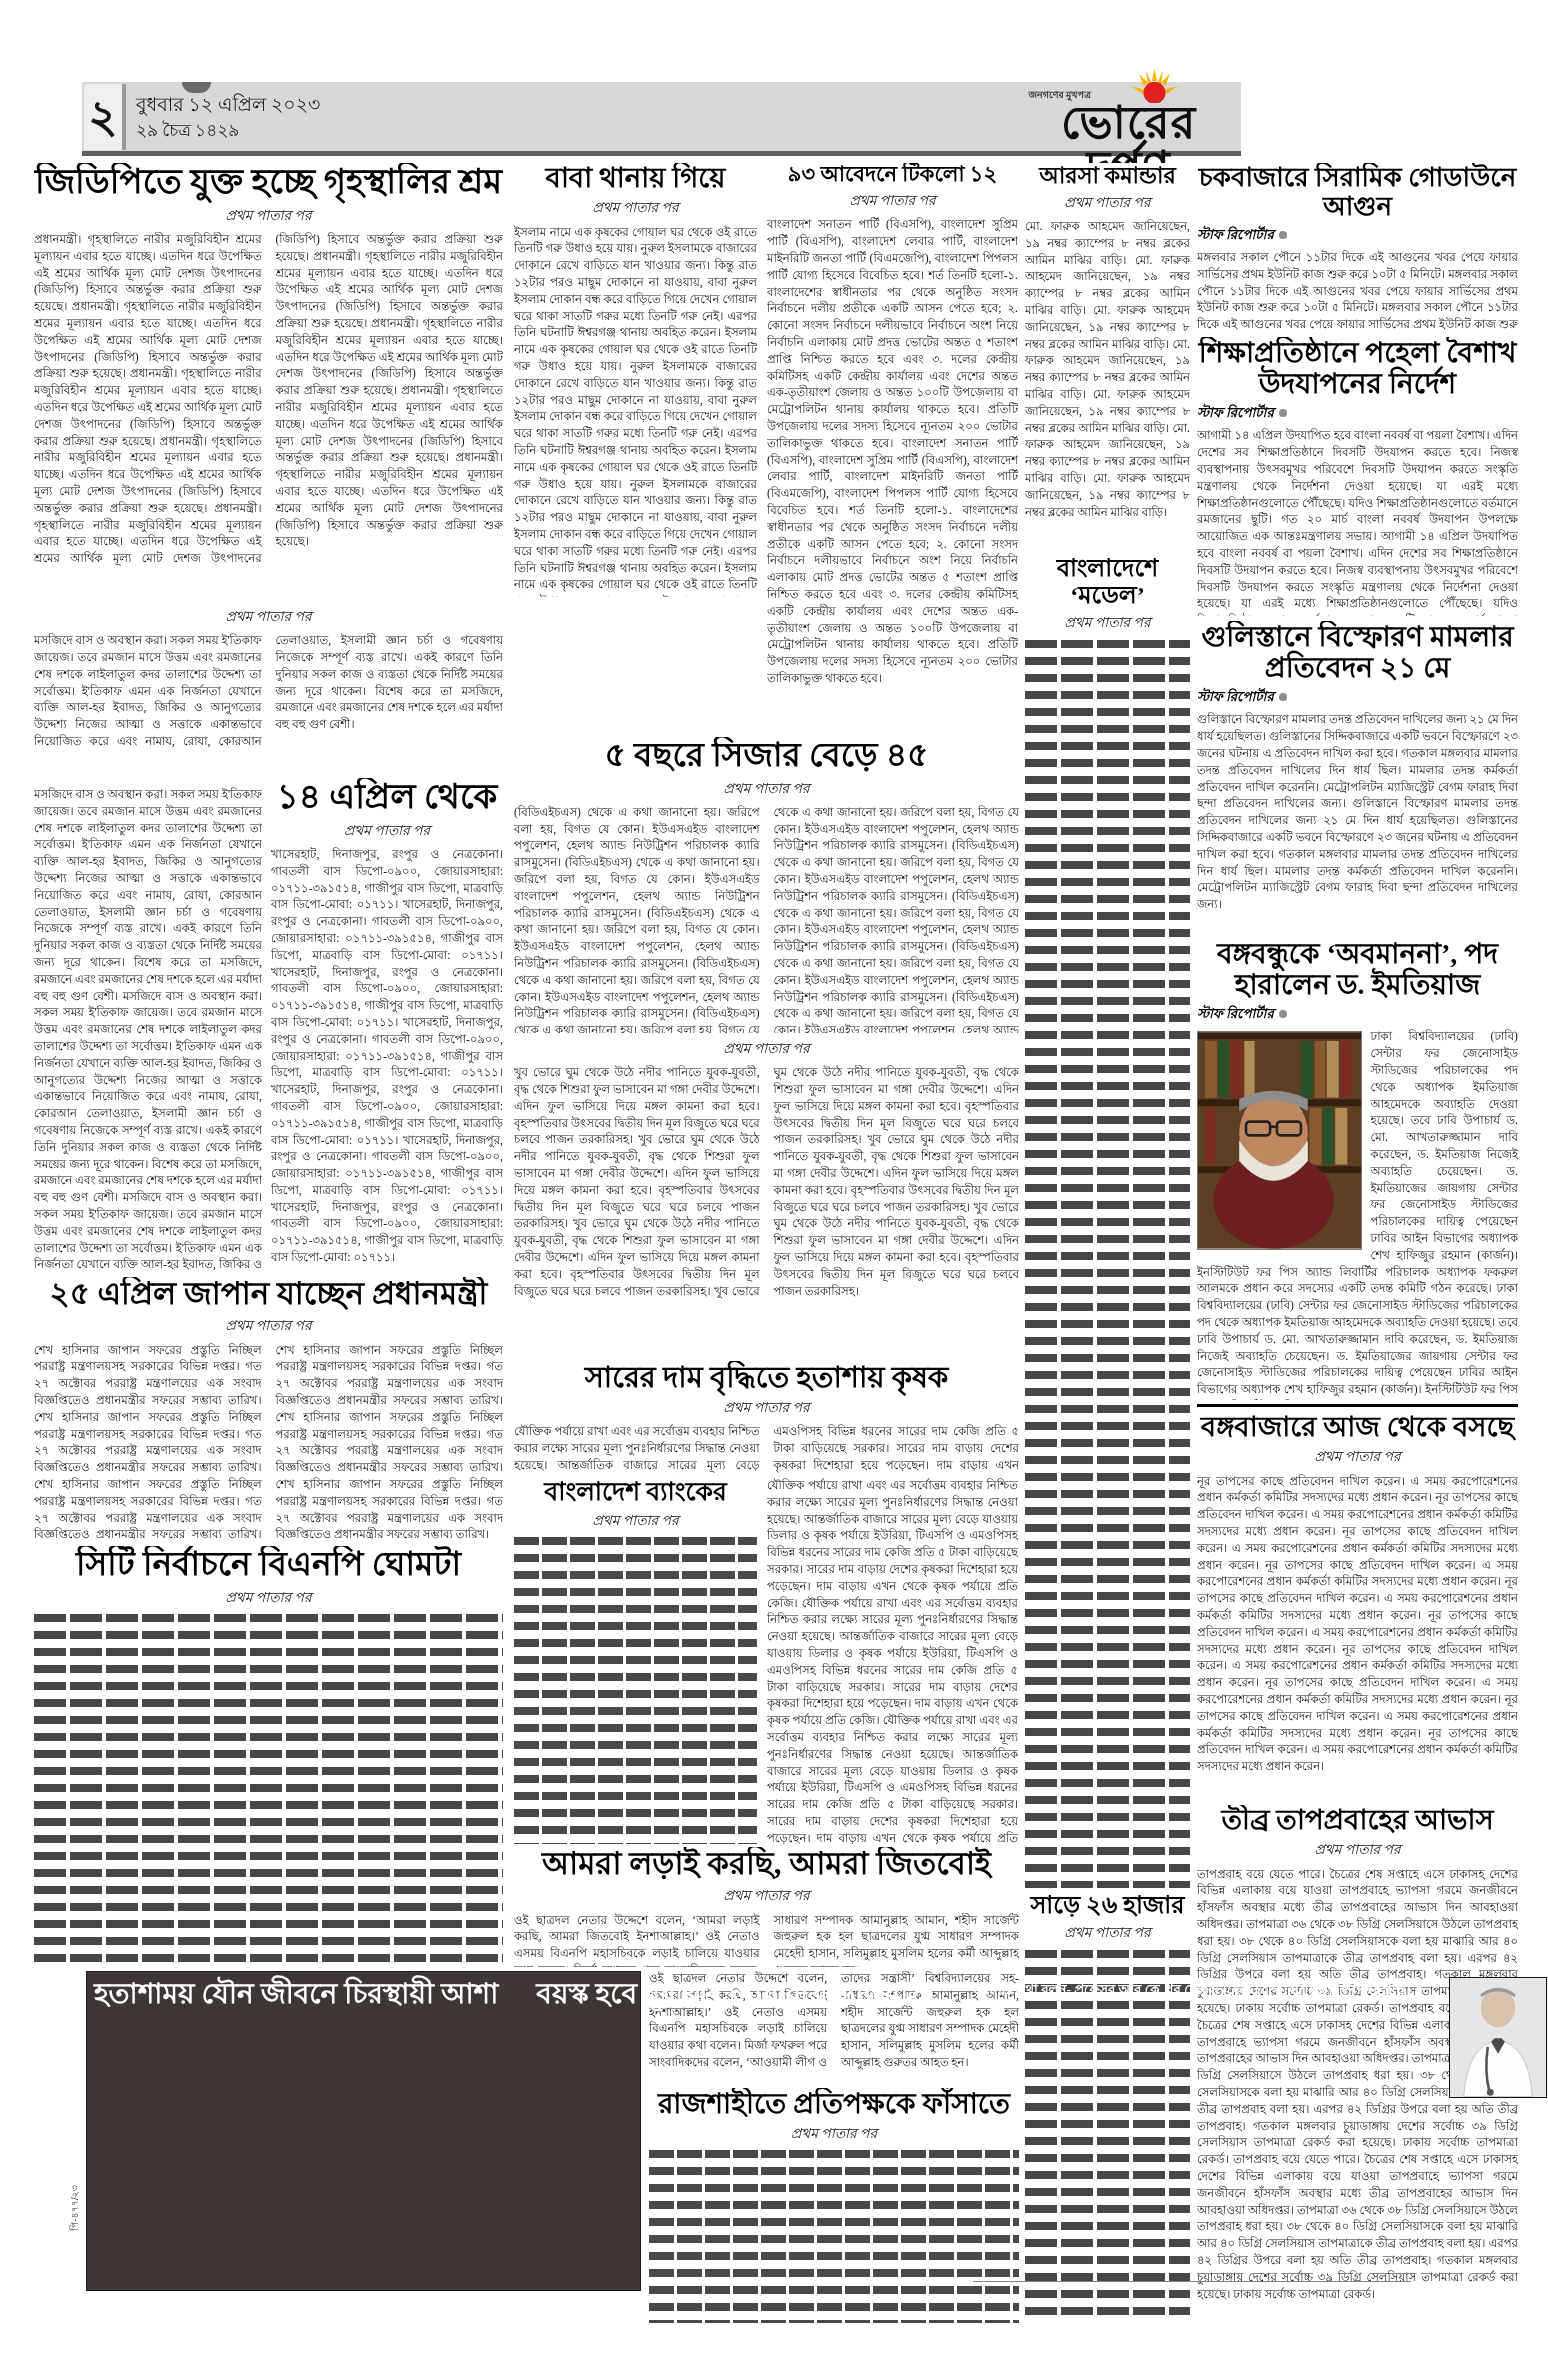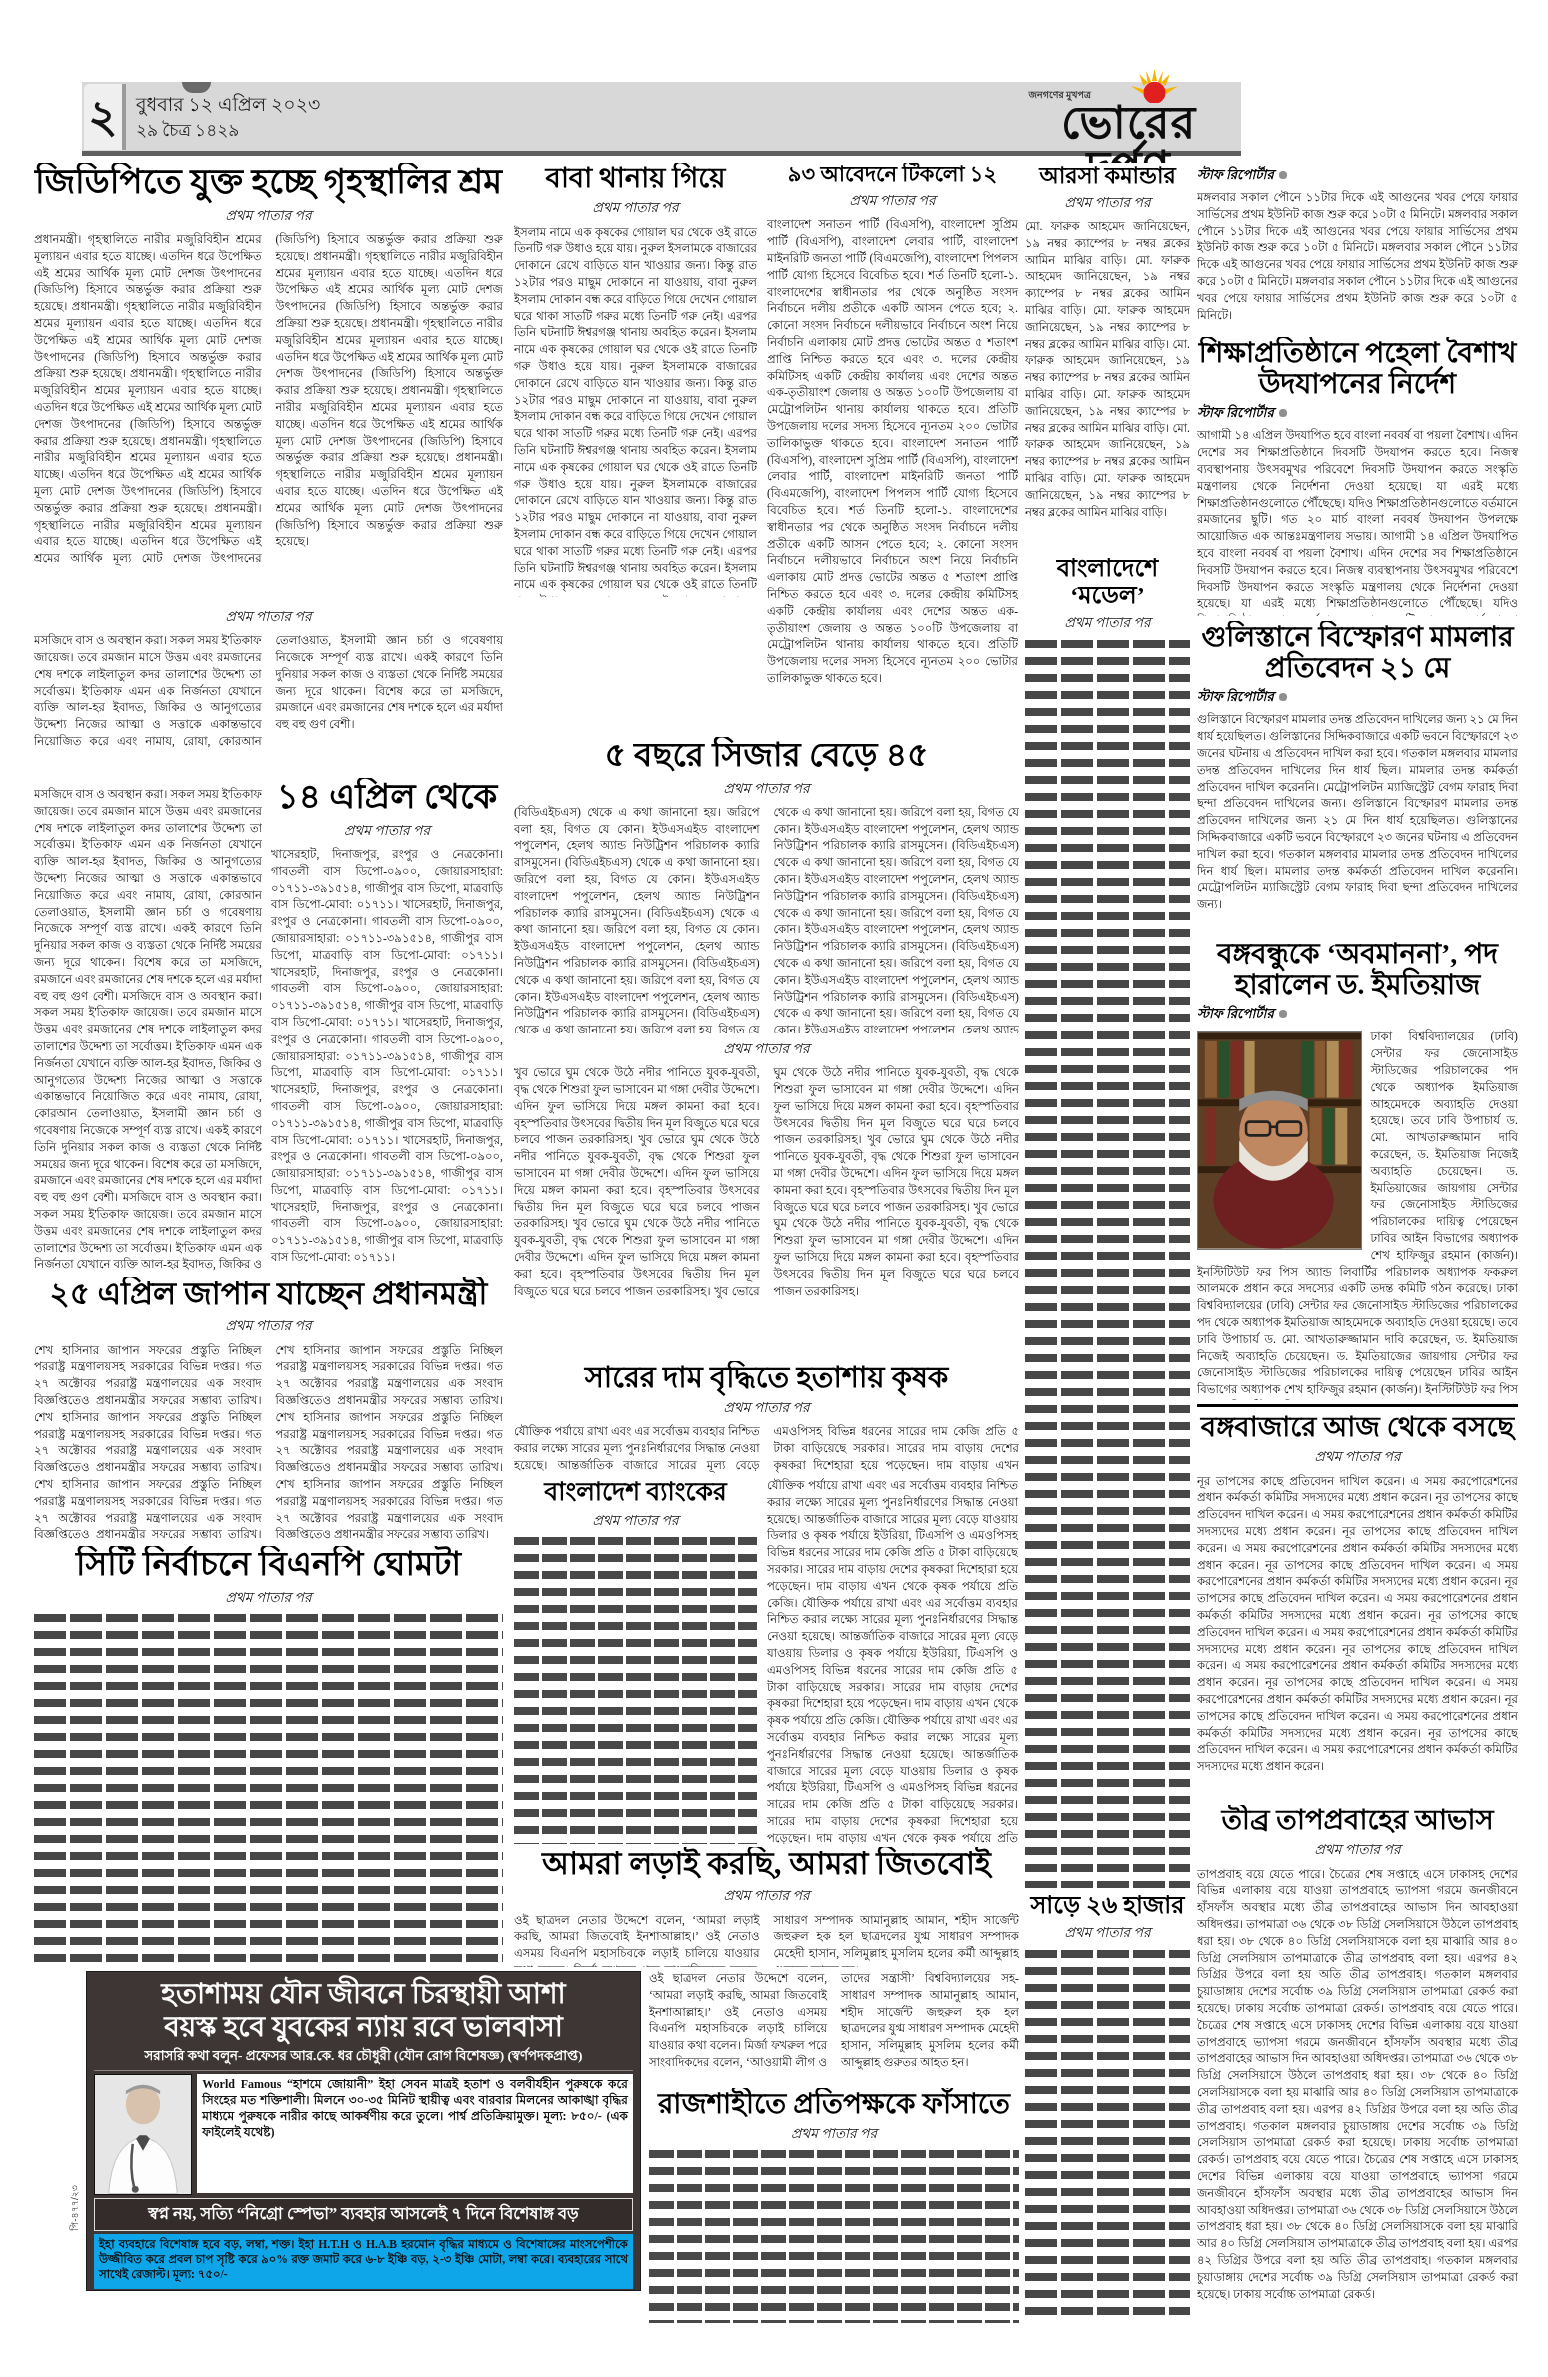--- a/index.html
+++ b/index.html
@@ -32,21 +32,21 @@
   .greek{flex:1 1 auto;opacity:.88;background-image:
       repeating-linear-gradient(to right, rgba(255,255,255,0) 0 32px, #fff 32px 36px),
       repeating-linear-gradient(to bottom, #2e2e2e 0 7.7px, #fff 7.7px 17px);}
   .greek.alt{background-image:
       repeating-linear-gradient(to right, rgba(255,255,255,0) 0 25px, #fff 25px 28px),
       repeating-linear-gradient(to bottom, #303030 0 7.7px, #fff 7.7px 17px);}
   .divider{position:absolute;background:#000;}
   .photo{float:left;width:163px;height:217px;margin:1.7px 8.6px 3.4px 0;border:0.9px solid #777;}
   
   .ad{position:absolute;left:86px;top:1971px;width:555px;height:320px;background:#3e3634;
-      border:1.7px solid #1c1c1c;color:#fff;box-sizing:border-box;padding:5.2px 6.9px;display:flex;flex-direction:column;}
+      border:1.7px solid #1c1c1c;color:#fff;box-sizing:border-box;padding:5.2px 6.9px;display:flex;flex-direction:row;gap:38px;}
   .ad-h{font-weight:bold;text-align:center;font-size:28px;line-height:1.18;flex:0 0 auto;}
   .ad-contact{font-weight:bold;font-size:13.3px;text-align:center;margin:2.6px 0;flex:0 0 auto;
               border-bottom:0.9px solid #8a8280;padding-bottom:2.6px;}
   .ad-mid{display:flex;flex:0 0 auto;gap:5.2px;margin-top:0;}
   .ad-doc{flex:0 0 96px;height:119px;background:#e9e9e9;border:0.9px solid #111;}
   .ad-p1{flex:1 1 auto;background:#fff;color:#101010;font-size:12px;line-height:1.32;
          text-align:justify;padding:3.4px 5.2px;font-weight:bold;height:112px;overflow:hidden;}
   .ad-band{border:1.7px solid #ddd;background:#332c2a;color:#fff;font-weight:bold;font-size:16.3px;
            text-align:center;padding:1.7px 3.4px;margin-top:3.4px;flex:0 0 auto;white-space:nowrap;overflow:hidden;}
   .ad-p2{background:#0ea5e9;color:#101010;font-size:11.6px;line-height:1.3;text-align:justify;
@@ -109,20 +109,21 @@
     <div class="body">বাংলাদেশ সনাতন পার্টি (বিএসপি), বাংলাদেশ সুপ্রিম পার্টি (বিএসপি), বাংলাদেশ লেবার পার্টি, বাংলাদেশ মাইনরিটি জনতা পার্টি (বিএমজেপি), বাংলাদেশ পিপলস পার্টি যোগ্য হিসেবে বিবেচিত হবে। শর্ত তিনটি হলো-১. বাংলাদেশের স্বাধীনতার পর থেকে অনুষ্ঠিত সংসদ নির্বাচনে দলীয় প্রতীকে একটি আসন পেতে হবে; ২. কোনো সংসদ নির্বাচনে দলীয়ভাবে নির্বাচনে অংশ নিয়ে নির্বাচনি এলাকায় মোট প্রদত্ত ভোটের অন্তত ৫ শতাংশ প্রাপ্তি নিশ্চিত করতে হবে এবং ৩. দলের কেন্দ্রীয় কমিটিসহ একটি কেন্দ্রীয় কার্যালয় এবং দেশের অন্তত এক-তৃতীয়াংশ জেলায় ও অন্তত ১০০টি উপজেলায় বা মেট্রোপলিটন থানায় কার্যালয় থাকতে হবে। প্রতিটি উপজেলায় দলের সদস্য হিসেবে ন্যূনতম ২০০ ভোটার তালিকাভুক্ত থাকতে হবে। বাংলাদেশ সনাতন পার্টি (বিএসপি), বাংলাদেশ সুপ্রিম পার্টি (বিএসপি), বাংলাদেশ লেবার পার্টি, বাংলাদেশ মাইনরিটি জনতা পার্টি (বিএমজেপি), বাংলাদেশ পিপলস পার্টি যোগ্য হিসেবে বিবেচিত হবে। শর্ত তিনটি হলো-১. বাংলাদেশের স্বাধীনতার পর থেকে অনুষ্ঠিত সংসদ নির্বাচনে দলীয় প্রতীকে একটি আসন পেতে হবে; ২. কোনো সংসদ নির্বাচনে দলীয়ভাবে নির্বাচনে অংশ নিয়ে নির্বাচনি এলাকায় মোট প্রদত্ত ভোটের অন্তত ৫ শতাংশ প্রাপ্তি নিশ্চিত করতে হবে এবং ৩. দলের কেন্দ্রীয় কমিটিসহ একটি কেন্দ্রীয় কার্যালয় এবং দেশের অন্তত এক-তৃতীয়াংশ জেলায় ও অন্তত ১০০টি উপজেলায় বা মেট্রোপলিটন থানায় কার্যালয় থাকতে হবে। প্রতিটি উপজেলায় দলের সদস্য হিসেবে ন্যূনতম ২০০ ভোটার তালিকাভুক্ত থাকতে হবে।</div>
   </article>
 
   <article class="art" style="left:1025px;top:163px;width:165px;height:387px">
     <h2 class="hl" style="font-size:22.4px">আরসা কমান্ডার</h2>
     <div class="kick">প্রথম পাতার পর</div>
     <div class="body">মো. ফারুক আহমেদ জানিয়েছেন, ১৯ নম্বর ক্যাম্পের ৮ নম্বর ব্লকের আমিন মাঝির বাড়ি। মো. ফারুক আহমেদ জানিয়েছেন, ১৯ নম্বর ক্যাম্পের ৮ নম্বর ব্লকের আমিন মাঝির বাড়ি। মো. ফারুক আহমেদ জানিয়েছেন, ১৯ নম্বর ক্যাম্পের ৮ নম্বর ব্লকের আমিন মাঝির বাড়ি। মো. ফারুক আহমেদ জানিয়েছেন, ১৯ নম্বর ক্যাম্পের ৮ নম্বর ব্লকের আমিন মাঝির বাড়ি। মো. ফারুক আহমেদ জানিয়েছেন, ১৯ নম্বর ক্যাম্পের ৮ নম্বর ব্লকের আমিন মাঝির বাড়ি। মো. ফারুক আহমেদ জানিয়েছেন, ১৯ নম্বর ক্যাম্পের ৮ নম্বর ব্লকের আমিন মাঝির বাড়ি। মো. ফারুক আহমেদ জানিয়েছেন, ১৯ নম্বর ক্যাম্পের ৮ নম্বর ব্লকের আমিন মাঝির বাড়ি।</div>
   </article>
 
   <article class="art" style="left:1197px;top:163px;width:321px;height:169px">
+    <h2 class="hl" style="font-size:26px">চকবাজারে সিরামিক গোডাউনে আগুন</h2>
     <div class="by"><span>স্টাফ রিপোর্টার</span><span class="dot"></span></div>
     <div class="body">মঙ্গলবার সকাল পৌনে ১১টার দিকে এই আগুনের খবর পেয়ে ফায়ার সার্ভিসের প্রথম ইউনিট কাজ শুরু করে ১০টা ৫ মিনিটে। মঙ্গলবার সকাল পৌনে ১১টার দিকে এই আগুনের খবর পেয়ে ফায়ার সার্ভিসের প্রথম ইউনিট কাজ শুরু করে ১০টা ৫ মিনিটে। মঙ্গলবার সকাল পৌনে ১১টার দিকে এই আগুনের খবর পেয়ে ফায়ার সার্ভিসের প্রথম ইউনিট কাজ শুরু করে ১০টা ৫ মিনিটে। মঙ্গলবার সকাল পৌনে ১১টার দিকে এই আগুনের খবর পেয়ে ফায়ার সার্ভিসের প্রথম ইউনিট কাজ শুরু করে ১০টা ৫ মিনিটে।</div>
   </article>
 
   <article class="art" style="left:1197px;top:337px;width:321px;height:279px">
     <h2 class="hl" style="font-size:28px">শিক্ষাপ্রতিষ্ঠানে পহেলা বৈশাখ উদযাপনের নির্দেশ</h2>
     <div class="by"><span>স্টাফ রিপোর্টার</span><span class="dot"></span></div>
     <div class="body">আগামী ১৪ এপ্রিল উদযাপিত হবে বাংলা নববর্ষ বা পয়লা বৈশাখ। এদিন দেশের সব শিক্ষাপ্রতিষ্ঠানে দিবসটি উদযাপন করতে হবে। নিজস্ব ব্যবস্থাপনায় উৎসবমুখর পরিবেশে দিবসটি উদযাপন করতে সংস্কৃতি মন্ত্রণালয় থেকে নির্দেশনা দেওয়া হয়েছে। যা এরই মধ্যে শিক্ষাপ্রতিষ্ঠানগুলোতে পৌঁছেছে। যদিও শিক্ষাপ্রতিষ্ঠানগুলোতে বর্তমানে রমজানের ছুটি। গত ২০ মার্চ বাংলা নববর্ষ উদযাপন উপলক্ষে আয়োজিত এক আন্তঃমন্ত্রণালয় সভায়। আগামী ১৪ এপ্রিল উদযাপিত হবে বাংলা নববর্ষ বা পয়লা বৈশাখ। এদিন দেশের সব শিক্ষাপ্রতিষ্ঠানে দিবসটি উদযাপন করতে হবে। নিজস্ব ব্যবস্থাপনায় উৎসবমুখর পরিবেশে দিবসটি উদযাপন করতে সংস্কৃতি মন্ত্রণালয় থেকে নির্দেশনা দেওয়া হয়েছে। যা এরই মধ্যে শিক্ষাপ্রতিষ্ঠানগুলোতে পৌঁছেছে। যদিও শিক্ষাপ্রতিষ্ঠানগুলোতে বর্তমানে রমজানের ছুটি। গত ২০ মার্চ বাংলা নববর্ষ উদযাপন উপলক্ষে আয়োজিত এক আন্তঃমন্ত্রণালয় সভায়।</div>
   </article>
 

